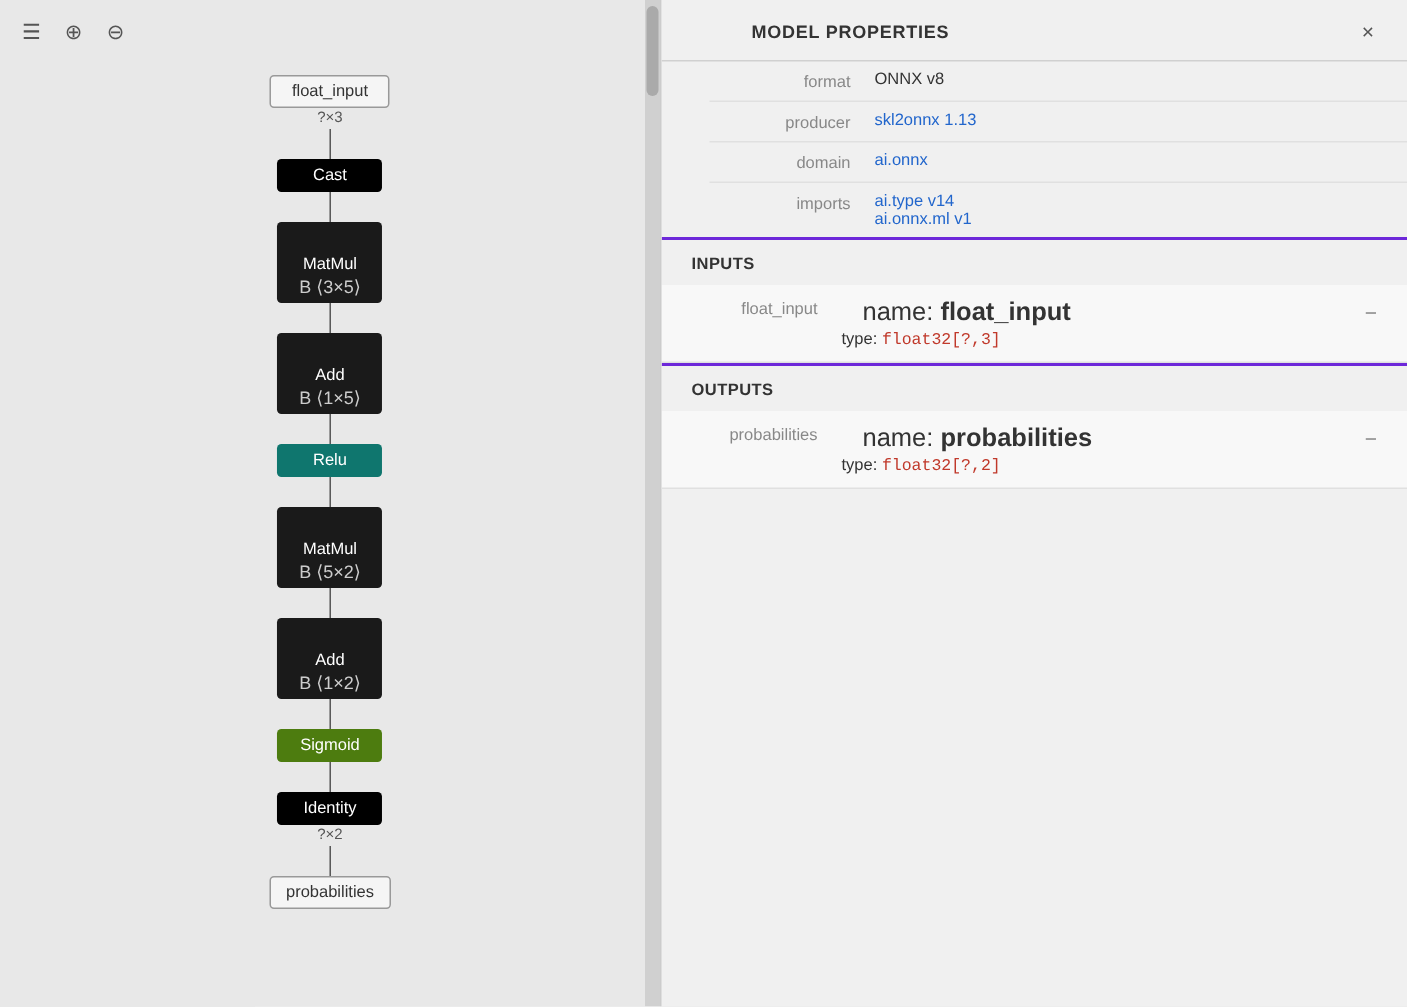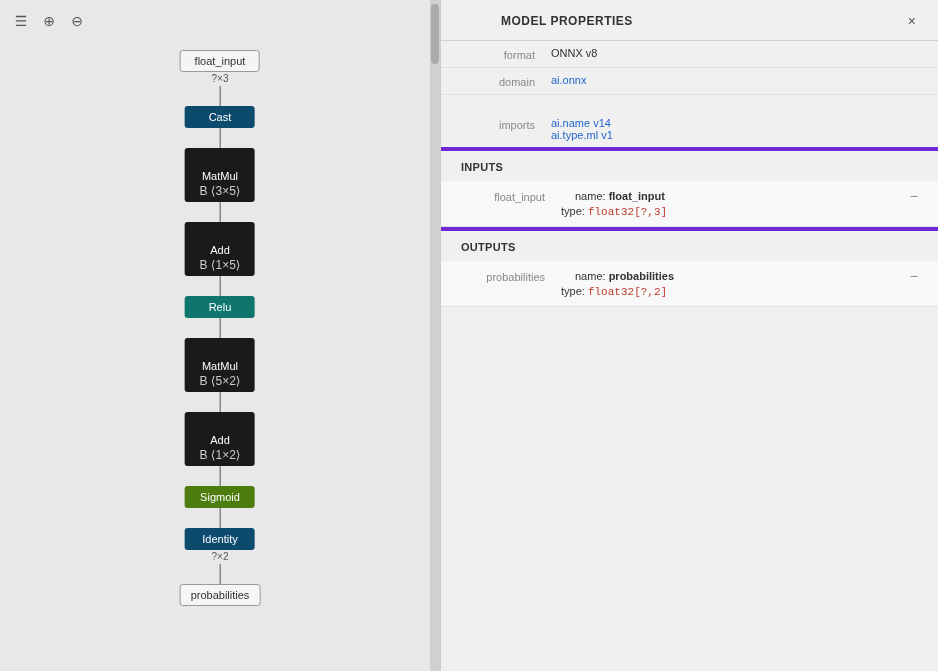--- a/index.html
+++ b/index.html
@@ -102,21 +102,21 @@
       border-radius: 3px;
       padding: 4px 10px;
       font-size: 11px;
       color: #333;
       text-align: center;
       min-width: 80px;
       cursor: pointer;
     }
 
     .node-op {
-      background: #0c4a6e;
+      background: #000000;
       color: #fff;
       border-radius: 3px;
       padding: 5px 12px;
       font-size: 11px;
       text-align: center;
       min-width: 70px;
       cursor: pointer;
     }
 
     .node-op.relu {
@@ -186,32 +186,32 @@
     }
 
     .panel-content {
       flex: 1;
       overflow-y: auto;
       padding: 0;
     }
 
     .properties-table {
       width: 100%;
+      padding-left: 32px;
     }
 
     .prop-row {
       display: flex;
       align-items: flex-start;
       padding: 6px 20px;
       border-bottom: 1px solid #e0e0e0;
     }
 
     .prop-row:last-child {
       border-bottom: none;
-      margin-top: 16px;
     }
 
     .prop-key {
       width: 90px;
       flex-shrink: 0;
       color: #888;
       font-size: 11px;
       text-align: right;
       padding-right: 16px;
       padding-top: 2px;
@@ -228,21 +228,21 @@
       color: #333;
     }
 
     .section-header {
       padding: 10px 20px 8px 20px;
       font-size: 11px;
       font-weight: 700;
       color: #333;
       letter-spacing: 0.3px;
       background: #f0f0f0;
-      border-top: 4px solid #6d28d9;
+      border-top: 2px solid #6d28d9;
     }
 
     .io-block {
       background: #f8f8f8;
       border-bottom: 1px solid #e0e0e0;
     }
 
     .io-row {
       display: flex;
       align-items: flex-start;
@@ -264,21 +264,21 @@
     }
 
     .io-name-row {
       display: flex;
       justify-content: space-between;
       align-items: center;
       margin-bottom: 2px;
     }
 
     .io-name {
-      font-size: 11px;
+      font-size: 17px;
       color: #333;
       padding-left: 14px;
     }
 
     .io-name strong {
       font-weight: 700;
     }
 
     .io-minus {
       color: #888;
@@ -388,31 +388,35 @@
   </div>
 
   <div class="panel-content">
     <div class="properties-table">
 
       <div class="prop-row">
         <span class="prop-key">format</span>
         <span class="prop-value plain">ONNX v8</span>
       </div>
 
+      <div class="prop-row">
+        <span class="prop-key">producer</span>
+        <span class="prop-value">skl2onnx 1.13</span>
+      </div>
 
       <div class="prop-row">
         <span class="prop-key">domain</span>
         <span class="prop-value">ai.onnx</span>
       </div>
 
       <div class="prop-row">
         <span class="prop-key">imports</span>
         <div class="io-details">
-          <div class="prop-value">ai.name v14</div>
-          <div class="prop-value">ai.type.ml v1</div>
+          <div class="prop-value">ai.type v14</div>
+          <div class="prop-value">ai.onnx.ml v1</div>
         </div>
       </div>
 
     </div>
 
     <div class="section-header">INPUTS</div>
 
     <div class="io-block">
       <div class="io-row">
         <span class="io-key">float_input</span>

